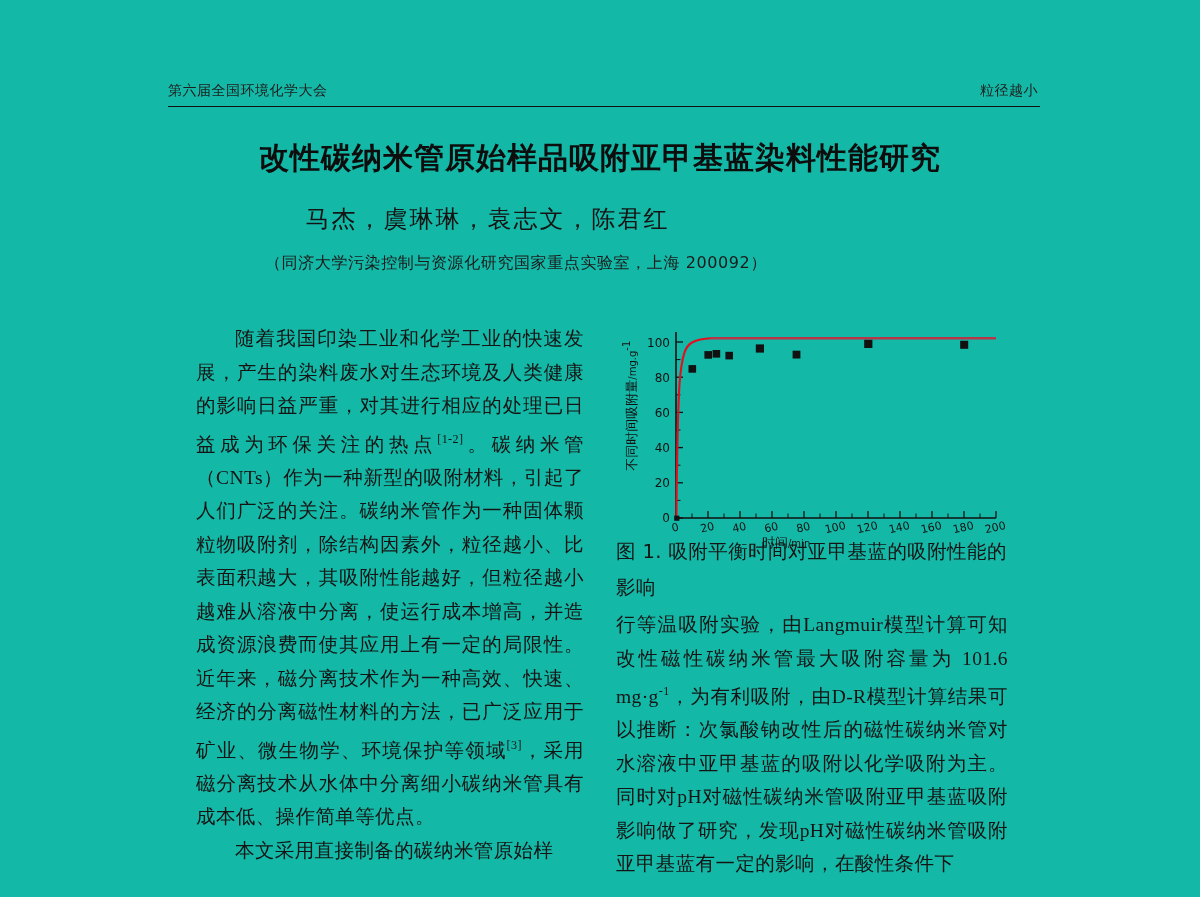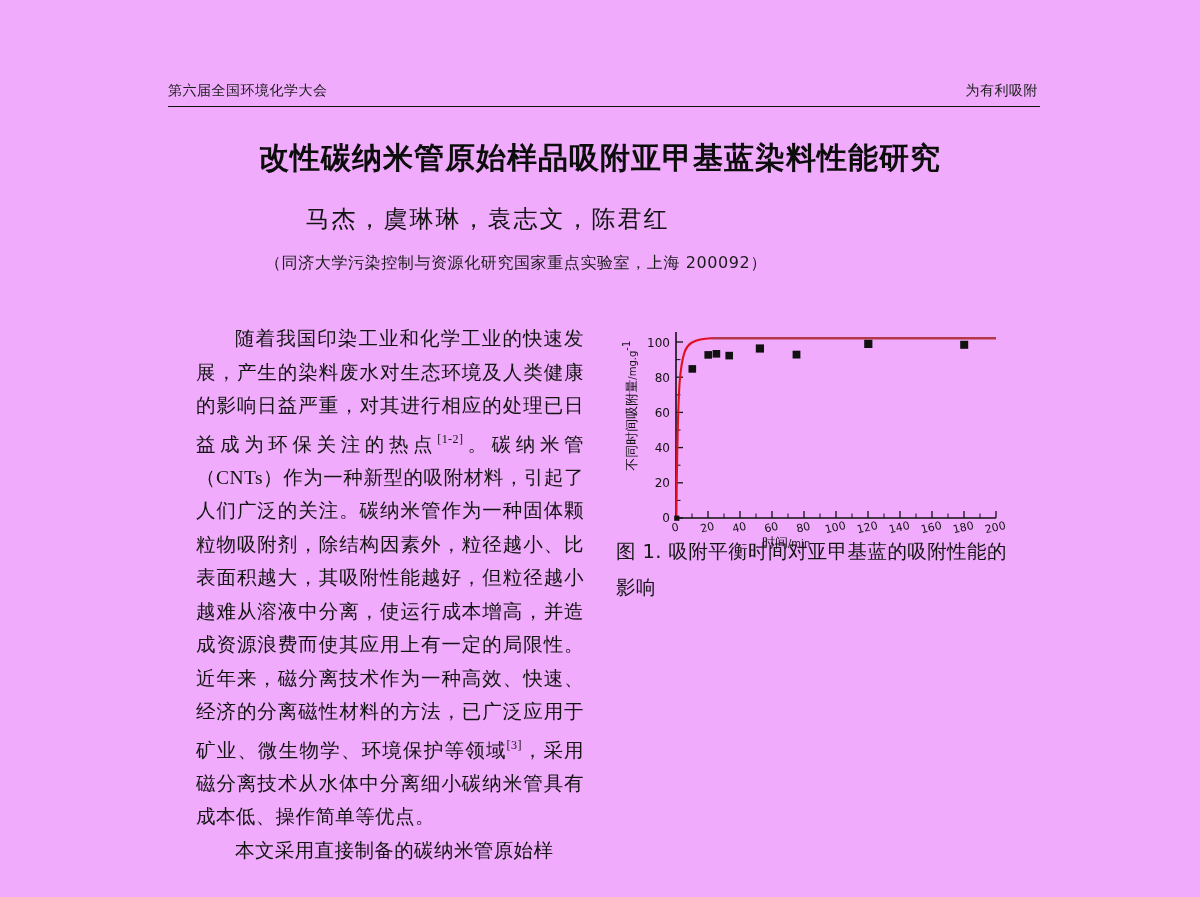--- a/index.html
+++ b/index.html
@@ -13,21 +13,21 @@
     font-family: "DejaVu Sans", "Liberation Sans", sans-serif;
     color: #1a1a1a;
     position: relative;
     overflow: hidden;
   }
   .page {
     position: absolute;
     left: 0; top: 0;
     width: 1200px;
     height: 897px;
-    background: #f0abfc;
+    background: #14b8a6;
     box-sizing: border-box;
   }
   
   .runhead {
     position: absolute;
     left: 168px;
     top: 82px;
     width: 870px;
     display: flex;
     justify-content: space-between;
@@ -150,21 +150,21 @@
   }
   .xlabel .unit { font-size: 10px; text-align: right; }
 </style>
 </head>
 <body>
 
 <div class="page">
 
   <div class="runhead">
     <span>第六届全国环境化学大会</span>
-    <span>为有利吸附</span>
+    <span>粒径越小</span>
   </div>
   <div class="runhead-rule"></div>
 
   <div class="title">改性碳纳米管原始样品吸附亚甲基蓝染料性能研究</div>
   <div class="authors">马杰，虞琳琳，袁志文，陈君红</div>
   <div class="affiliation">（同济大学污染控制与资源化研究国家重点实验室，上海 200092）</div>
 
   <div class="col col-left">
     <p><span>随着我国印染工业和化学工业的快速发展，产生的染料废水对生态环境及人类健康的影响日益严重，对其进行相应的处理已日益成为环保关注的热点</span><sup>[1-2]</sup><span>。碳纳米管（CNTs）作为一种新型的吸附材料，引起了人们广泛的关注。碳纳米管作为一种固体颗粒物吸附剂，除结构因素外，粒径越小、比表面积越大，其吸附性能越好，但粒径越小越难从溶液中分离，使运行成本增高，并造成资源浪费而使其应用上有一定的局限性。近年来，磁分离技术作为一种高效、快速、经济的分离磁性材料的方法，已广泛应用于矿业、微生物学、环境保护等领域</span><sup>[3]</sup><span>，采用磁分离技术从水体中分离细小碳纳米管具有成本低、操作简单等优点。</span></p>
     <p>本文采用直接制备的碳纳米管原始样</p>
@@ -253,14 +253,17 @@
         <rect x="252.2" y="17.8" width="8.2" height="8.2"></rect>
         <rect x="348.2" y="18.8" width="8.0" height="8.0"></rect>
       </g>
     </svg>
     <div class="ylabel"><span>不同时间吸附量</span><span class="unit">/mg.g</span><sup class="unit">-1</sup></div>
     <div class="xlabel"><span>时间</span><span class="unit">/min</span></div>
   </div>
 
   <div class="fig-caption">图 1. 吸附平衡时间对亚甲基蓝的吸附性能的影响</div>
 
+  <div class="col col-right">
+    <p class="noindent"><span>行等温吸附实验，由Langmuir模型计算可知改性磁性碳纳米管最大吸附容量为 101.6 mg·g</span><sup>-1</sup><span>，为有利吸附，由D-R模型计算结果可以推断：次氯酸钠改性后的磁性碳纳米管对水溶液中亚甲基蓝的吸附以化学吸附为主。同时对pH对磁性碳纳米管吸附亚甲基蓝吸附影响做了研究，发现pH对磁性碳纳米管吸附亚甲基蓝有一定的影响，在酸性条件下</span></p>
+  </div>
 
 </div>
 
 </body></html>

